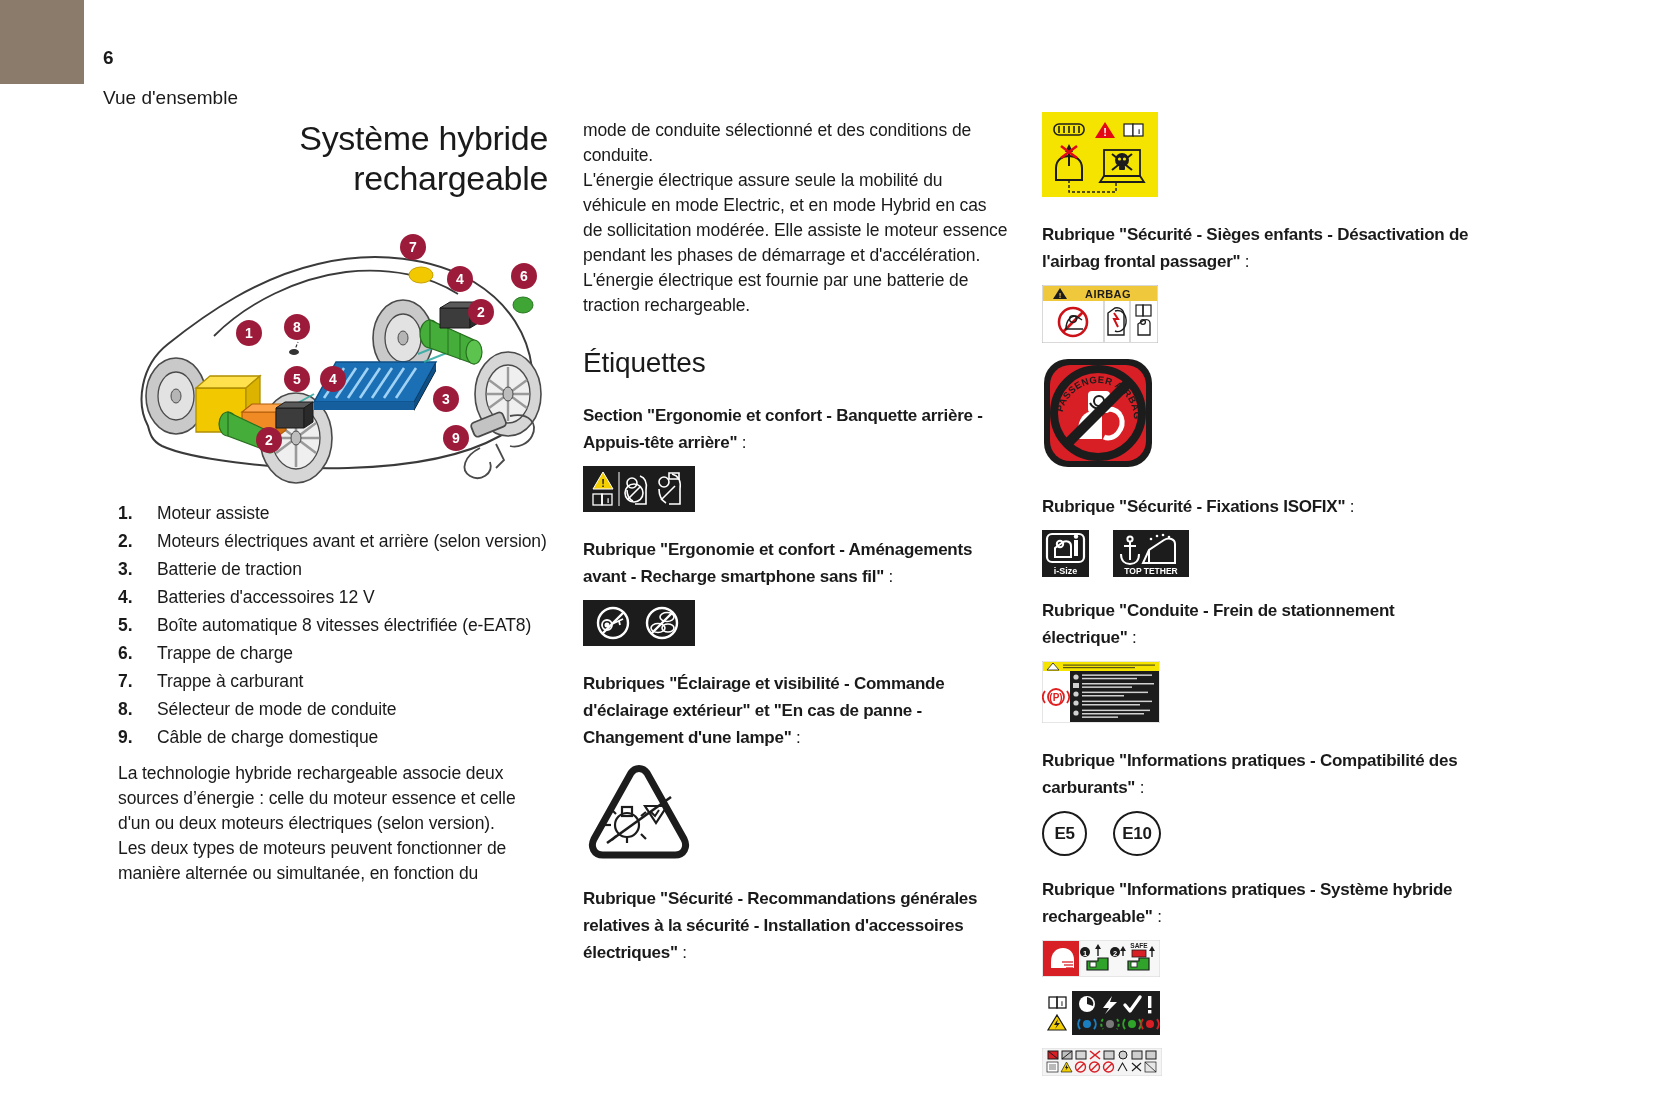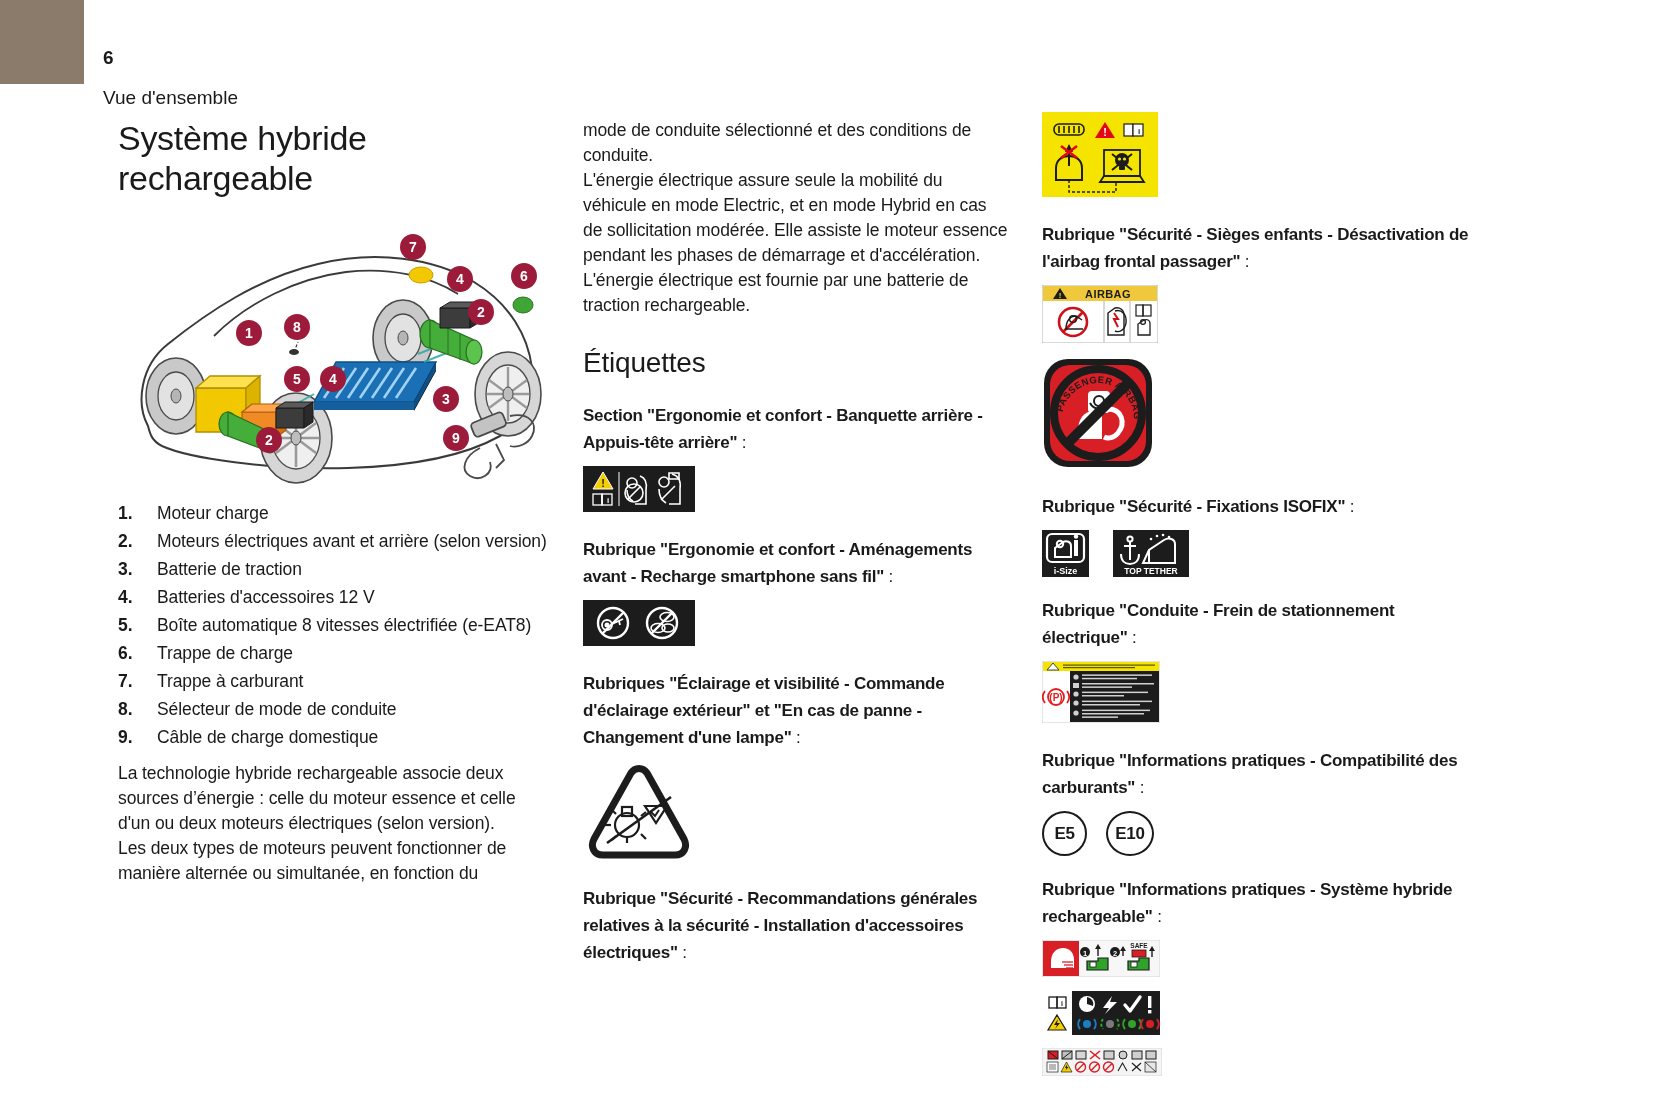--- a/index.html
+++ b/index.html
@@ -23,21 +23,21 @@
   #section-name { font-size:19px; font-weight:400; line-height:24px; margin-top:18px; }
 
   
   .col { position:absolute; top:118px; }
   #col-left   { left:118px;  width:430px; }
   #col-middle { left:583px;  width:425px; }
   #col-right  { left:1042px; width:440px; }
 
   h1.title {
     font-size:34px; font-weight:400; line-height:40px;
-    letter-spacing:-0.3px; margin:0 0 18px 0;
+    letter-spacing:-0.3px; margin:0 0 18px 0;text-align:right;
   }
   h2.title2 {
     font-size:28px; font-weight:400; line-height:38px;
     letter-spacing:-0.2px; margin:26px 0 14px 0;
   }
   p.body {
     font-size:17.5px; line-height:25px; margin:0; letter-spacing:-0.1px;
   }
   p.body b { font-weight:normal; }
   .caption {
@@ -57,21 +57,21 @@
   }
 
   
   #car-figure { width:430px; height:275px; position:relative; margin:4px 0 6px 0; }
   #car-figure svg { display:block; }
 
   
   .label-row { display:flex; align-items:flex-start; gap:24px; }
 
   
-  .fuelcircles { display:flex; gap:19px; align-items:flex-start; margin:6px 0 0 0; }
+  .fuelcircles { display:flex; gap:26px; align-items:flex-start; margin:6px 0 0 0; }
   .fuelcircle {
     width:45px; height:45px; border:2.2px solid #1a1a1a; border-radius:50%;
     display:flex; align-items:center; justify-content:center;
     font-size:17px; font-weight:bold; letter-spacing:-0.3px;
   }
   .fuelcircle.wide { width:48px; }
 </style>
 </head>
 <body>
 
@@ -253,21 +253,21 @@
           </g>
         <g>
             <circle cx="338" cy="222" r="13" fill="#9d1b3a"></circle>
             <text x="338" y="227" fill="#fff">9</text>
           </g>
       </g>
     </svg>
   </div>
 
   <ol class="numlist">
-    <li><span class="n">1.</span><span>Moteur charge</span></li>
+    <li><span class="n">1.</span><span>Moteur assiste</span></li>
     <li><span class="n">2.</span><span>Moteurs électriques avant et arrière (selon version)</span></li>
     <li><span class="n">3.</span><span>Batterie de traction</span></li>
     <li><span class="n">4.</span><span>Batteries d'accessoires 12 V</span></li>
     <li><span class="n">5.</span><span>Boîte automatique 8 vitesses électrifiée (e-EAT8)</span></li>
     <li><span class="n">6.</span><span>Trappe de charge</span></li>
     <li><span class="n">7.</span><span>Trappe à carburant</span></li>
     <li><span class="n">8.</span><span>Sélecteur de mode de conduite</span></li>
     <li><span class="n">9.</span><span>Câble de charge domestique</span></li>
   </ol>
 

